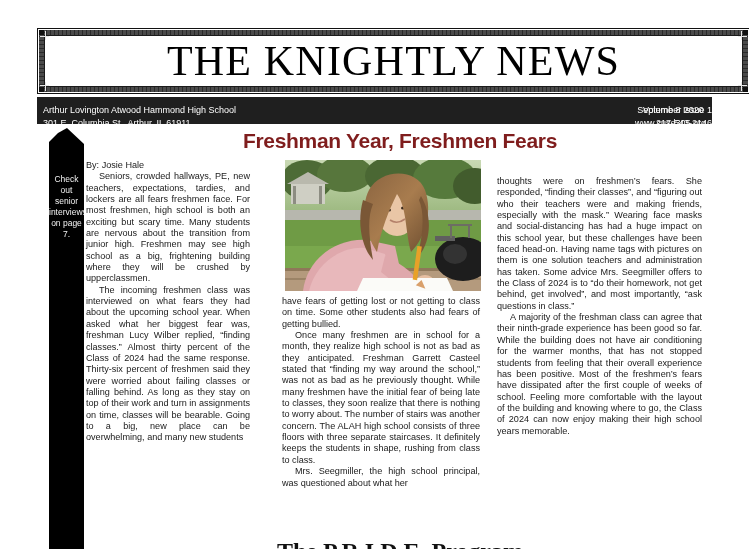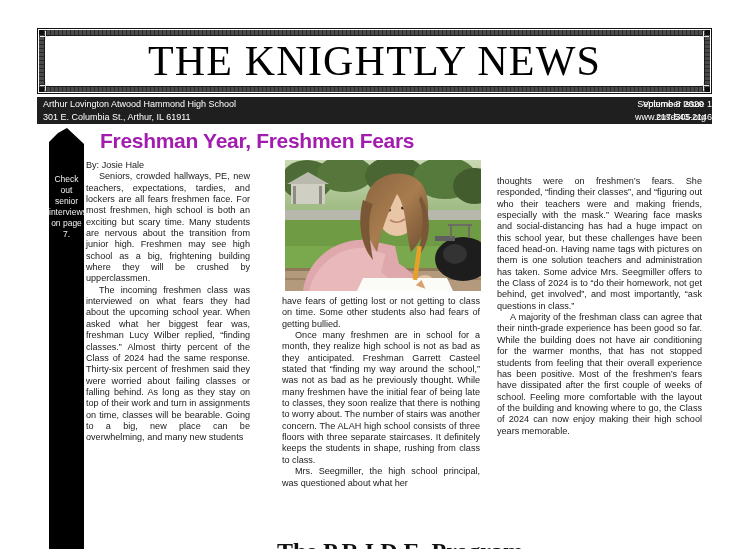--- a/index.html
+++ b/index.html
@@ -25,20 +25,21 @@
     overflow: hidden;
   }
 
   
   .masthead-wrap {
     position: absolute;
     left: 37px;
     top: 28px;
     width: 675px;
     height: 66px;
+    padding-left: 38px;
   }
   .masthead-outer {
     position: absolute;
     inset: 0;
     border: 1px solid #111;
     box-sizing: border-box;
     background: #ffffff;
   }
   .masthead-band {
     position: absolute;
@@ -128,39 +129,39 @@
     top: 97px;
     width: 675px;
     height: 27px;
     background: #1f1f1f;
     color: #ffffff;
     font-size: 9px;
     line-height: 12.5px;
   }
   .infobar .ib-col {
     position: absolute;
-    top: 1px;
+    top: 7px;
   }
   .ib-left  { left: 6px;  text-align: left; }
   .ib-mid   { left: 0; right: 0; text-align: right; }
   .ib-right { right: 6px; text-align: center; }
   .ib-line { display: block; white-space: nowrap; }
 
   
   .headline {
     position: absolute;
     left: 100px;
     top: 129px;
     width: 600px;
-    text-align: left;
+    text-align: center;
     font-family: "Liberation Sans", sans-serif;
     font-weight: bold;
     font-size: 21px;
     letter-spacing: -0.3px;
-    color: #a21caf;
+    color: #7f1d1d;
     white-space: nowrap;
   }
 
   
   .ribbon {
     position: absolute;
     left: 49px;
     top: 128px;
     width: 35px;
     height: 425px;

